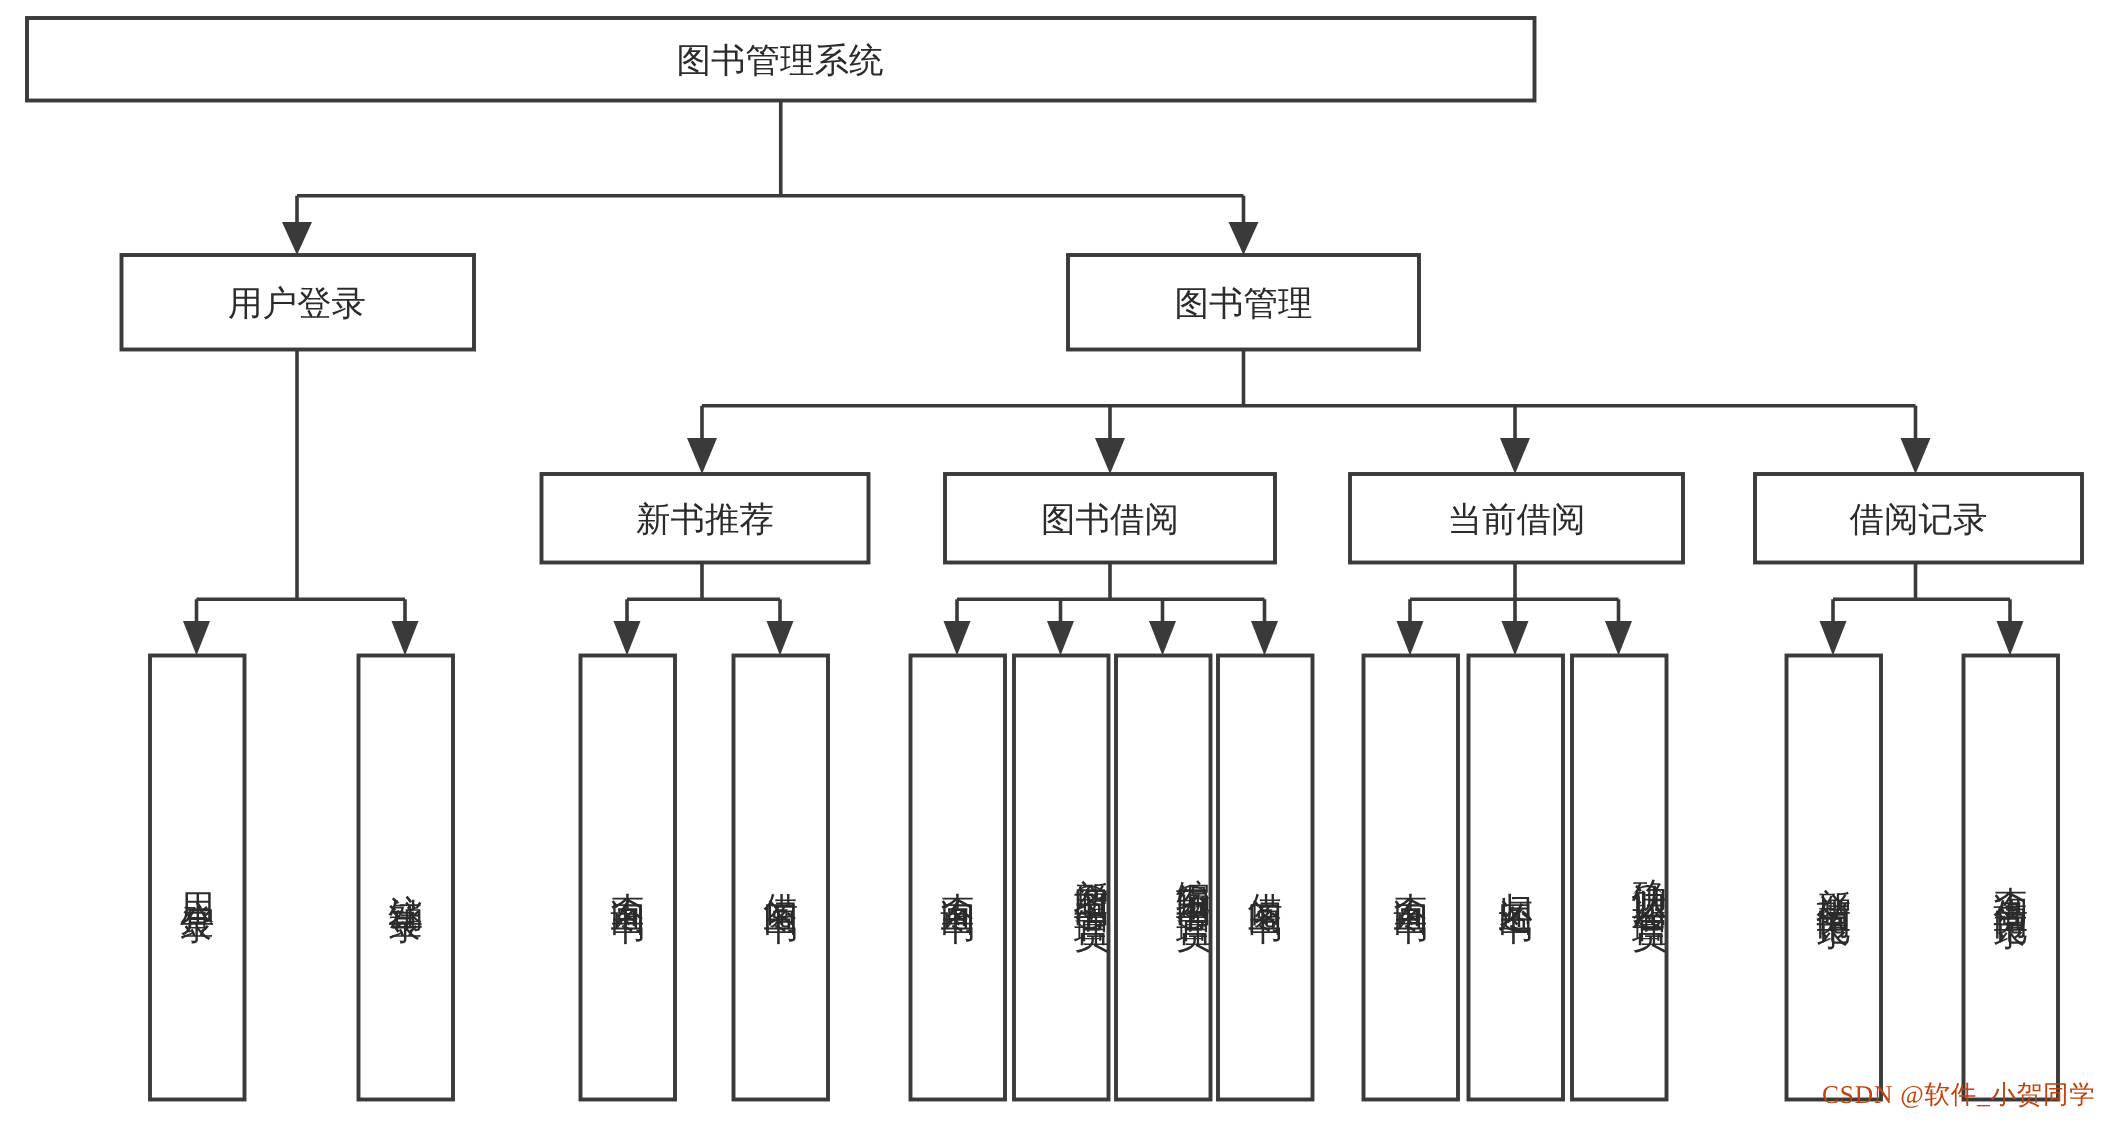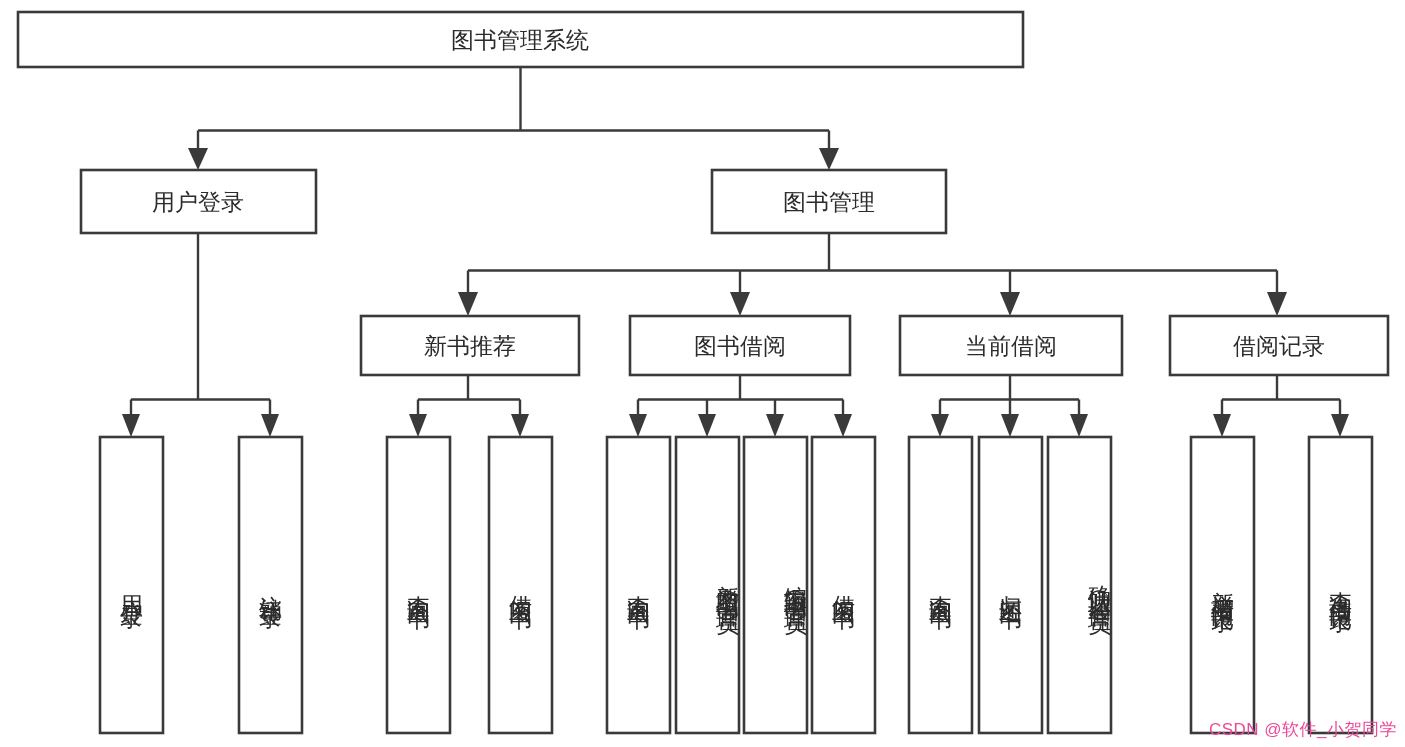--- a/index.html
+++ b/index.html
@@ -61,23 +61,23 @@
     display: flex;
     align-items: center;
     justify-content: center;
     white-space: nowrap;
     user-select: none;
   }
   .watermark {
     position: absolute;
     right: 8px;
     bottom: 6px;
-    font-family: Liberation Sans, sans-serif;
+    font-family: Liberation Serif, serif;
     font-size: 17px;
-    color: #ec4899;
+    color: #c2410c;
     letter-spacing: 0.5px;
     white-space: nowrap;
   }
 </style>
 </head>
 <body>
 
 <div id="diagram-root">
 
   <svg class="diagram" viewBox="0 0 1405 747">

